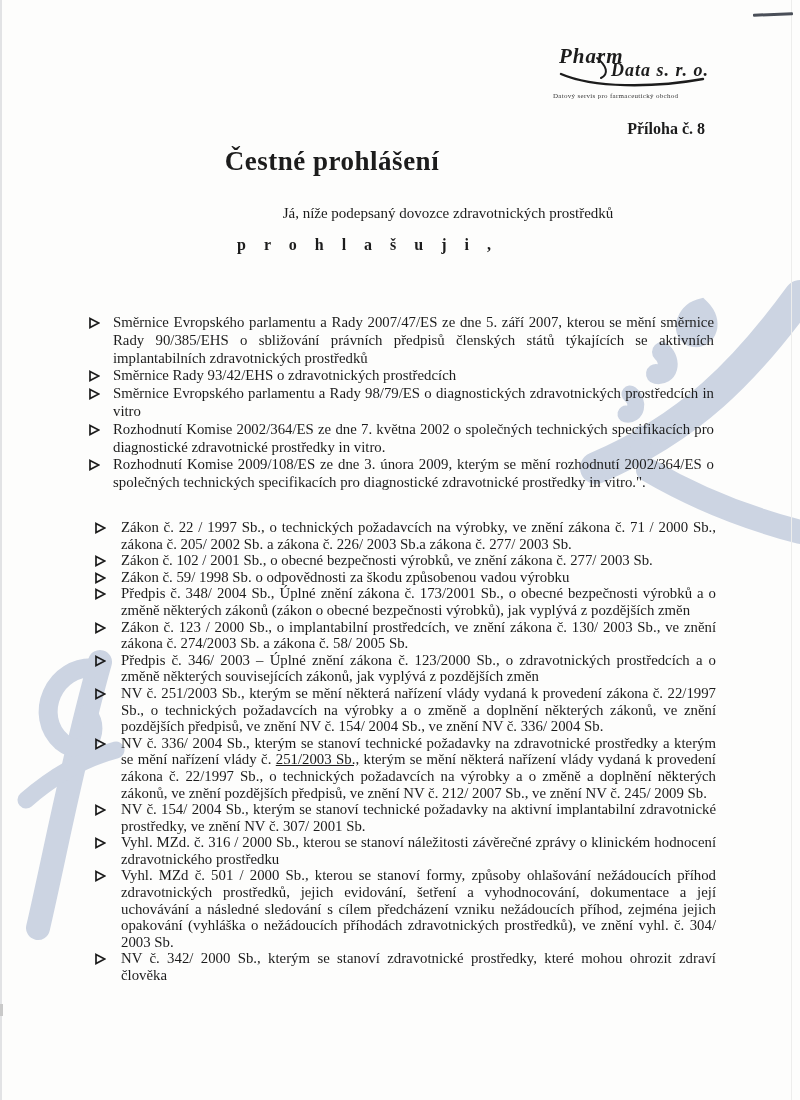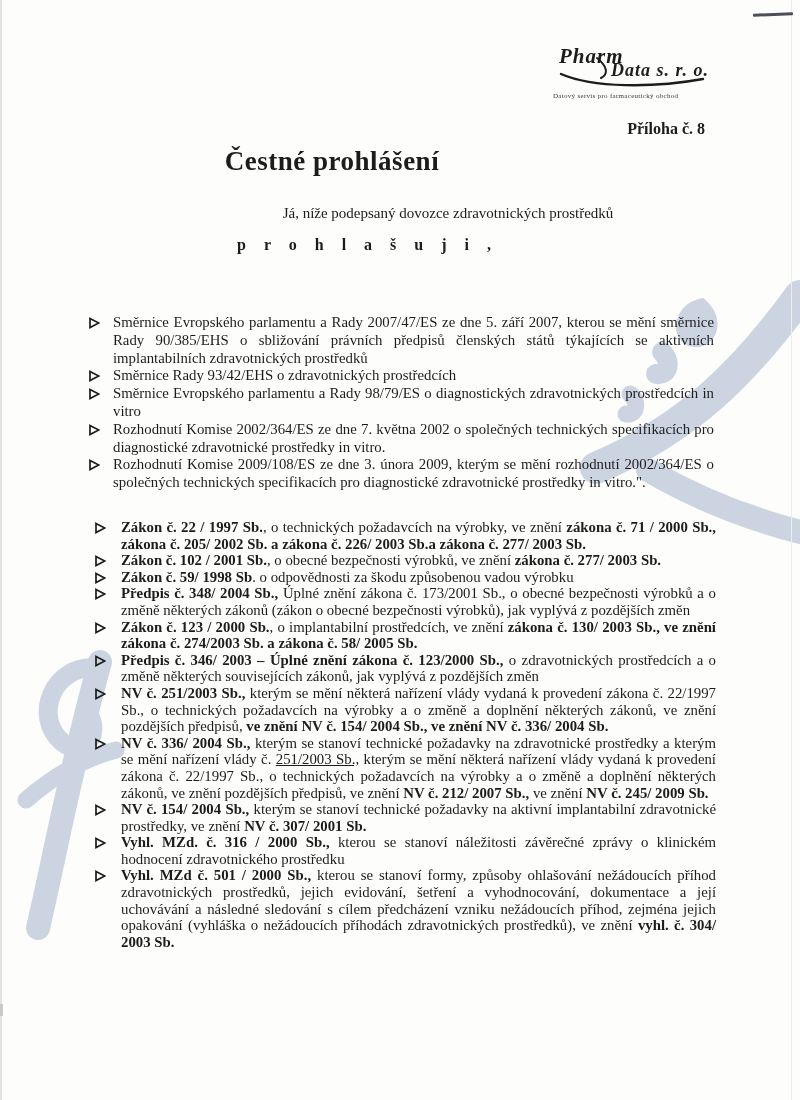--- a/index.html
+++ b/index.html
@@ -34,21 +34,21 @@
   .declare-word{position:absolute;top:236px;left:0;width:735px;text-align:center;font-size:16px;font-weight:bold;letter-spacing:7px;z-index:2;}
   .statement{position:absolute;top:271px;left:92px;width:640px;font-size:15px;z-index:2;}
   .statement .emph{font-size:19px;font-weight:bold;text-decoration:underline;letter-spacing:.4px;}
   
   ul.doclist{list-style:none;margin:0;padding:0;z-index:2;}
   .list-a{position:absolute;top:314px;left:88px;width:626px;font-size:14.8px;line-height:17.8px;}
   .list-b{position:absolute;top:519px;left:94px;width:622px;font-size:14.8px;line-height:16.6px;}
   .doclist li{position:relative;padding-left:25px;text-align:justify;}
   .list-b li{padding-left:27px;}
   .marker{position:absolute;left:1px;top:3px;line-height:0;}
-  .b{font-weight:bold;}
+  .b{font-weight:normal;}
   .u{text-decoration:underline;}
 </style>
 </head>
 <body>
 
 <div class="page">
 
   <svg class="watermark" width="800" height="1100" viewBox="0 0 800 1100">
     <g fill="none" stroke="#ccd4e2" stroke-linecap="round">
       <path d="M 800 296 C 746 370 690 428 596 468" stroke-width="32"></path>
@@ -132,15 +132,18 @@
           </svg></span><span><span class="b">NV č. 336/ 2004 Sb.,</span><span> kterým se stanoví technické požadavky na zdravotnické prostředky a kterým se mění nařízení vlády č. </span><span class="u">251/2003 Sb.,</span><span> kterým se mění některá nařízení vlády vydaná k provedení zákona č. 22/1997 Sb., o technických požadavcích na výrobky a o změně a doplnění některých zákonů, ve znění pozdějších předpisů, ve znění </span><span class="b">NV č. 212/ 2007 Sb.,</span><span> ve znění </span><span class="b">NV č. 245/ 2009 Sb.</span></span></li>
       <li><span class="marker"><svg width="11" height="12" viewBox="0 0 11 12">
             <polygon points="1,1.5 9.8,6 1,10.5" fill="none" stroke="#1c1c1c" stroke-width="1.7"></polygon>
           </svg></span><span><span class="b">NV č. 154/ 2004 Sb.,</span><span> kterým se stanoví technické požadavky na aktivní implantabilní zdravotnické prostředky, ve znění </span><span class="b">NV č. 307/ 2001 Sb.</span></span></li>
       <li><span class="marker"><svg width="11" height="12" viewBox="0 0 11 12">
             <polygon points="1,1.5 9.8,6 1,10.5" fill="none" stroke="#1c1c1c" stroke-width="1.7"></polygon>
           </svg></span><span><span class="b">Vyhl. MZd. č. 316 / 2000 Sb.,</span><span> kterou se stanoví náležitosti závěrečné zprávy o klinickém hodnocení zdravotnického prostředku</span></span></li>
       <li><span class="marker"><svg width="11" height="12" viewBox="0 0 11 12">
             <polygon points="1,1.5 9.8,6 1,10.5" fill="none" stroke="#1c1c1c" stroke-width="1.7"></polygon>
           </svg></span><span><span class="b">Vyhl. MZd č. 501 / 2000 Sb.,</span><span> kterou se stanoví formy, způsoby ohlašování nežádoucích příhod zdravotnických prostředků, jejich evidování, šetření a vyhodnocování, dokumentace a její uchovávání a následné sledování s cílem předcházení vzniku nežádoucích příhod, zejména jejich opakování (vyhláška o nežádoucích příhodách zdravotnických prostředků), ve znění </span><span class="b">vyhl. č. 304/ 2003 Sb.</span></span></li>
+      <li><span class="marker"><svg width="11" height="12" viewBox="0 0 11 12">
+            <polygon points="1,1.5 9.8,6 1,10.5" fill="none" stroke="#1c1c1c" stroke-width="1.7"></polygon>
+          </svg></span><span><span class="b">NV č. 342/ 2000 Sb.,</span><span> kterým se stanoví zdravotnické prostředky, které mohou ohrozit zdraví člověka</span></span></li>
     </ul>
 
 </div>
 
 </body></html>

